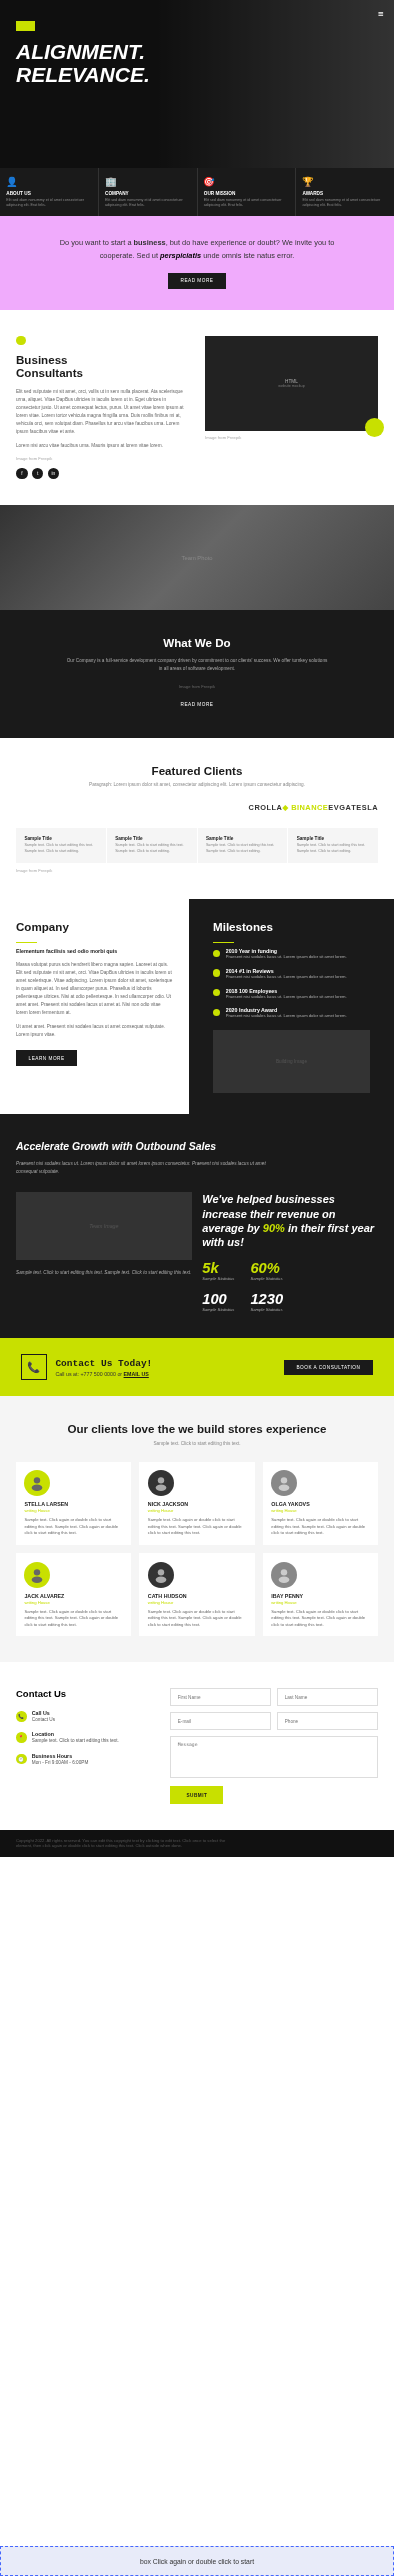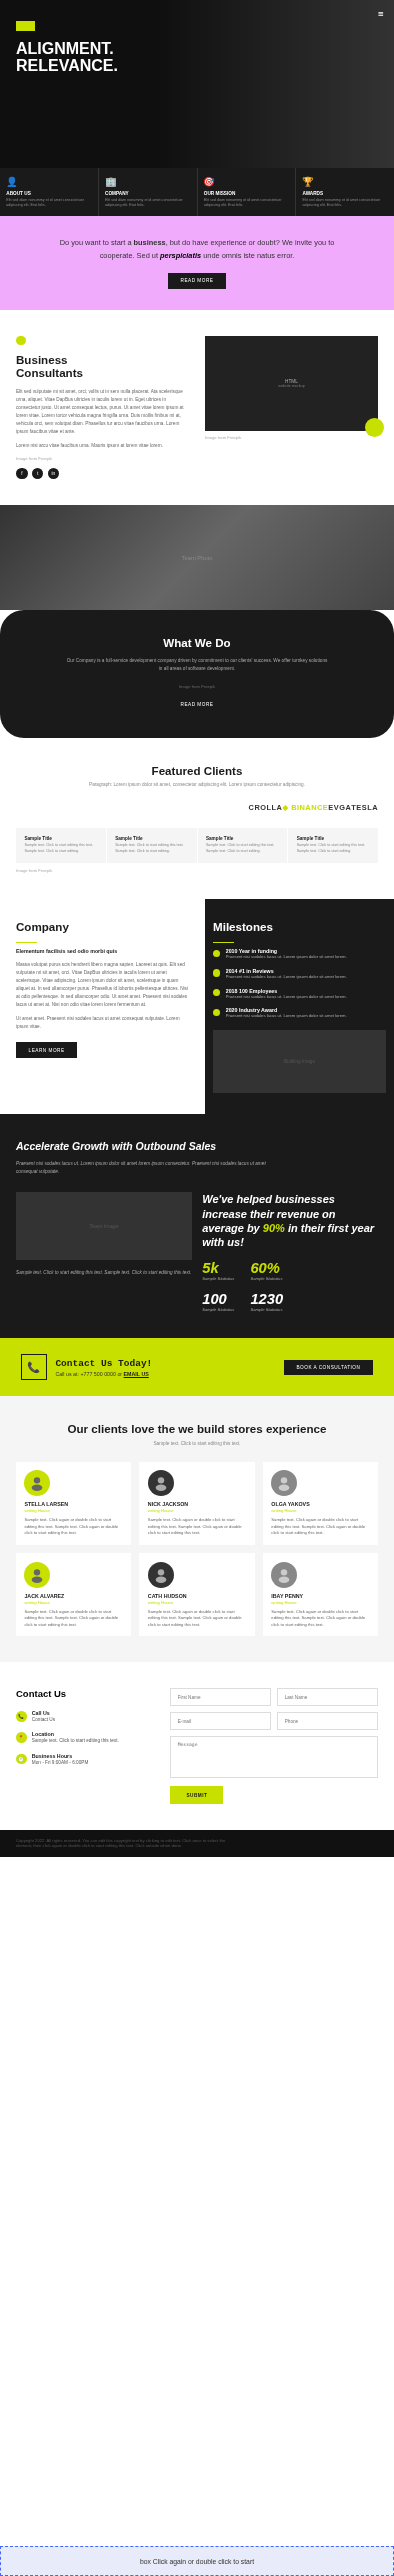--- a/index.html
+++ b/index.html
@@ -22,25 +22,26 @@
     }
     .hero-content {
       position: relative; z-index: 2;
       padding: 21px 16px;
     }
     .hero-logo {
       background: #c8e000; width: 19px; height: 9.5px; display: inline-block; margin-bottom: 7.4px;
     }
     .hero-title {
       color: #fff;
-      font-size: 16px;
+      font-size: 21px;
       font-weight: 900;
       line-height: 1.1;
       text-transform: uppercase;
       margin-bottom: 21px;
+      font-style: italic;
     }
     .hero-nav {
       position: absolute; top: 8.4px; right: 10.5px; z-index: 3;
     }
     .hamburger { color: #fff; font-size: 9.5px; cursor: pointer; }
 
     
     .cards-row {
       display: flex;
       background: #1a1a1a;
@@ -145,21 +146,20 @@
       height: 100%;
       background: linear-gradient(135deg, #333 0%, #666 50%, #444 100%);
       display: flex; align-items: center; justify-content: center;
     }
 
     
     .what-we-do {
       background: #1a1a1a;
       padding: 26px 16px;
       text-align: center;
-      border-radius: 24px;
     }
     .what-we-do .section-heading { color: #fff; }
     .what-we-do .section-text { color: #aaa; max-width: 263px; margin: 0 auto 10.5px; }
 
     
     .featured-clients {
       padding: 26px 16px;
       background: #fff;
     }
     .featured-clients .section-heading { text-align: center; margin-bottom: 4.2px; }
@@ -196,21 +196,21 @@
       display: flex;
       background: #fff;
     }
     .company-col {
       flex: 1;
       padding: 21px 16px;
       background: #fff;
     }
     .milestones-col {
       flex: 1;
-      padding: 21px 8px;
+      padding: 21px 24px;
       background: #1a1a1a;
     }
     .milestones-col .section-heading { color: #fff; }
     .milestone-item { display: flex; align-items: flex-start; margin-bottom: 7.4px; gap: 5.3px; }
     .milestone-dot { width: 7.4px; height: 7.4px; background: #c8e000; border-radius: 50%; margin-top: 1.1px; flex-shrink: 0; }
     .milestone-text { font-size: 4.2px; color: #aaa; line-height: 1.5; }
     .milestone-year { font-size: 5.3px; font-weight: bold; color: #fff; }
     .milestones-image {
       background: #333;
       height: 63px;

